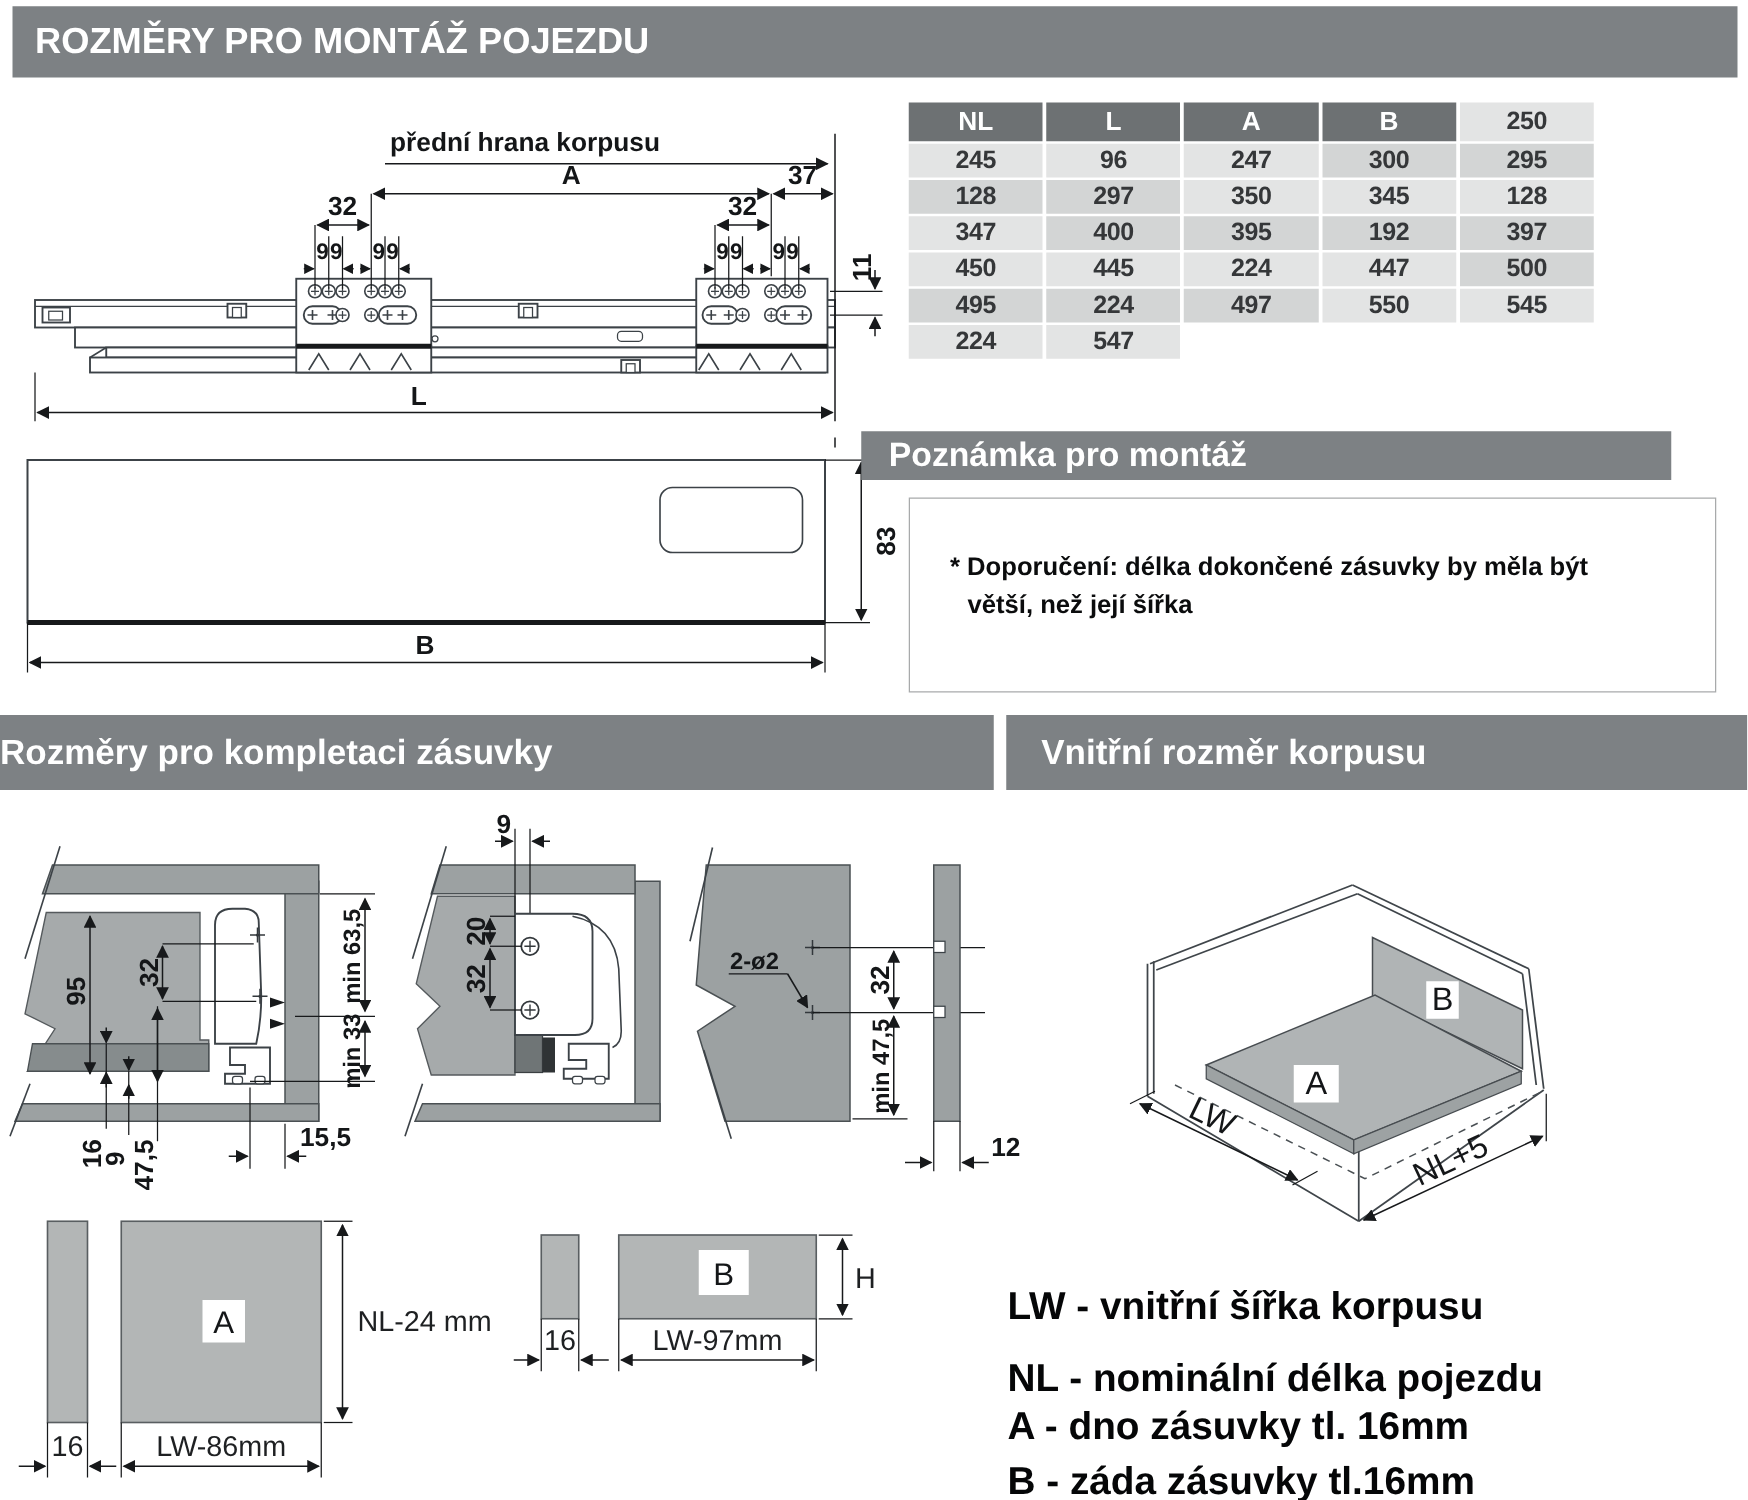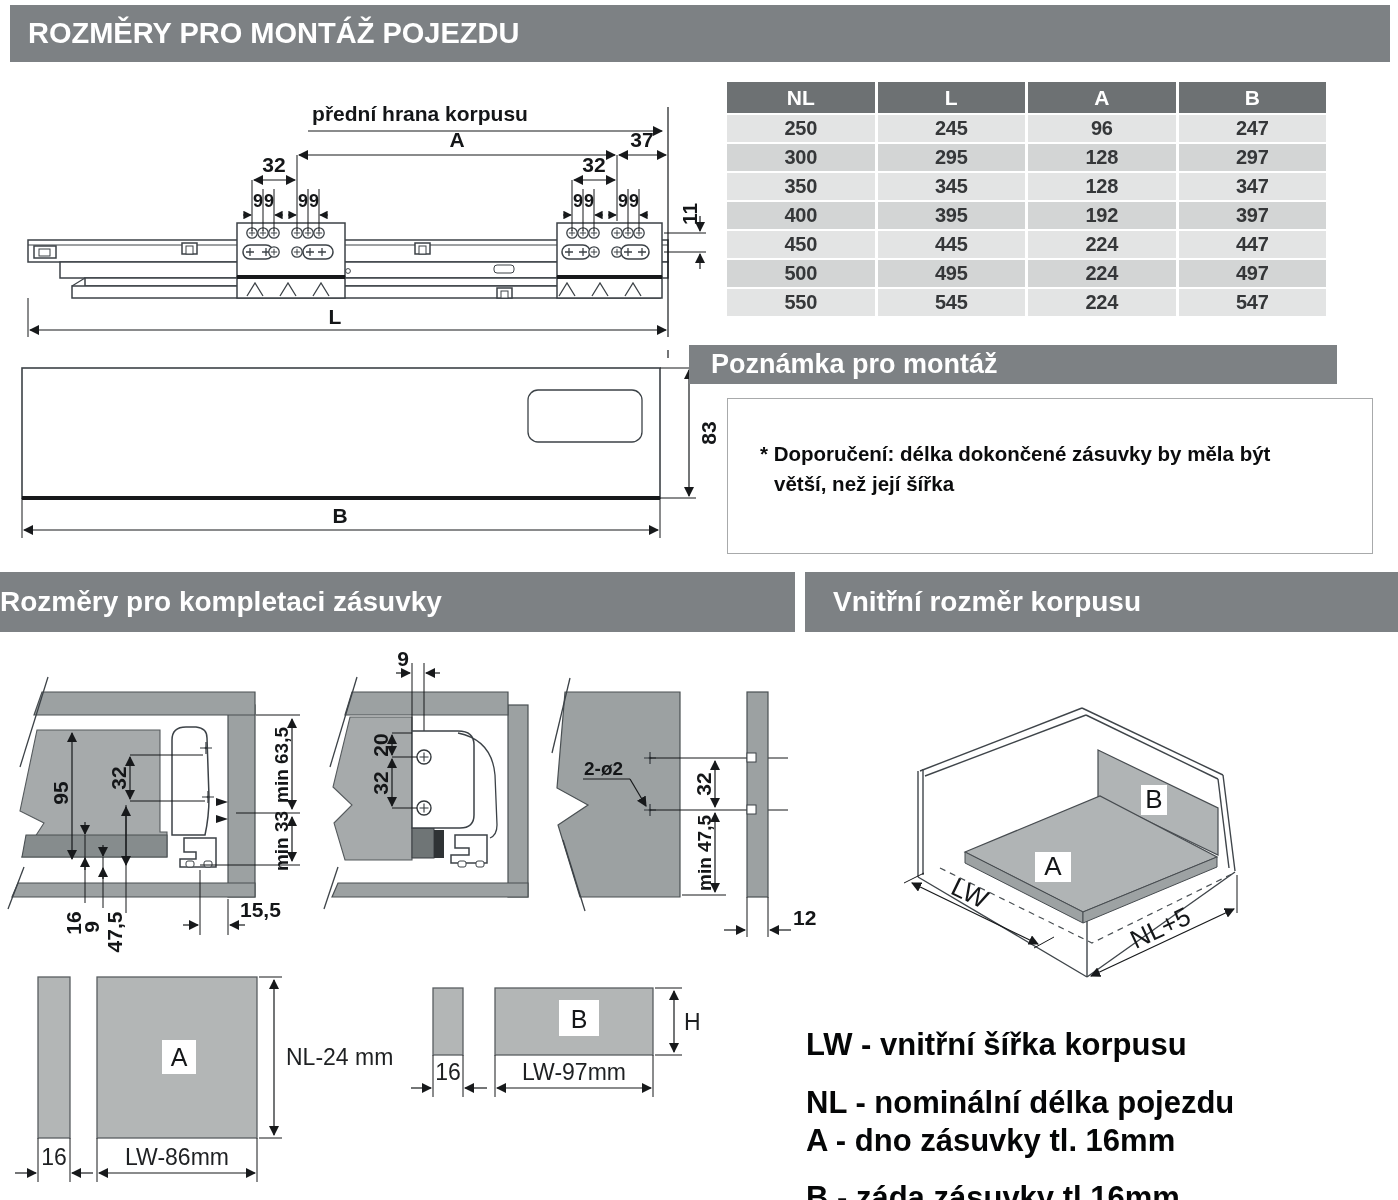--- a/index.html
+++ b/index.html
@@ -5,40 +5,40 @@
   html,body{margin:0;padding:0;background:#fff}
   #root{position:relative;width:1398px;height:1200px;background:#fff;overflow:hidden;
         font-family:"Liberation Sans",sans-serif}
   .bar{position:absolute;background:#7d8184;color:#fff;display:flex;align-items:center;
        font-weight:700}
   #title-bar{left:10px;top:5px;width:1380px;height:57px;font-size:29px;padding-left:18px;box-sizing:border-box}
   #note-bar{left:689px;top:345px;width:648px;height:39px;font-size:27px;padding-left:22px;box-sizing:border-box}
   #assembly-bar{left:0px;top:572px;width:795px;height:60px;font-size:28px;box-sizing:border-box}
   #inner-bar{left:805px;top:572px;width:593px;height:60px;font-size:28px;padding-left:28px;box-sizing:border-box}
 
-  #dim-table{position:absolute;left:727px;top:82px;width:599px;display:grid;
-             grid-template-columns:repeat(4,1fr);grid-template-rows:31px repeat(7,27px);
+  #dim-table{position:absolute;left:727px;top:82px;width:548px;display:grid;
+             grid-template-columns:repeat(5,1fr);grid-template-rows:31px repeat(7,27px);
              gap:2px 3px;background:#fff}
   #dim-table .th{background:#6d7173;color:#fff;font-weight:700;font-size:21px;
                  display:flex;align-items:center;justify-content:center}
   #dim-table .tc{display:flex;align-items:center;justify-content:center;
                  font-weight:700;font-size:20px;color:#353739;letter-spacing:-.3px}
   #dim-table .rl{background:#e3e4e4}
   #dim-table .rd{background:#d3d5d5}
 
   #note-box{position:absolute;left:727px;top:398px;width:646px;height:156px;background:#fff;
             border:1px solid #a8aaab;box-sizing:border-box;padding:40px 18px 0 32px;
             font-weight:700;font-size:20.5px;color:#0b0c0d;line-height:30px}
   #note-box .l2{padding-left:14px}
 
   #legend{position:absolute;left:806px;top:1026px;font-weight:700;font-size:31px;color:#050607;
           line-height:38px}
   #legend div:nth-child(1){margin-bottom:20px}
   #legend div:nth-child(2){}
-  #legend div:nth-child(3){margin-bottom:19px}
+  #legend div:nth-child(3){margin-bottom:6px}
 
   svg{position:absolute;overflow:visible}
   #svg-slide{left:0;top:85px}
   #svg-side{left:0;top:350px}
   #svg-assembly{left:0;top:645px}
   #svg-iso{left:880px;top:655px}
 
   .dl{stroke:#17191b;stroke-width:1.2;fill:none}
   .dlt{stroke:#17191b;stroke-width:1;fill:none}
   .drw{stroke:#3c4247;stroke-width:1.5;fill:#fff}

